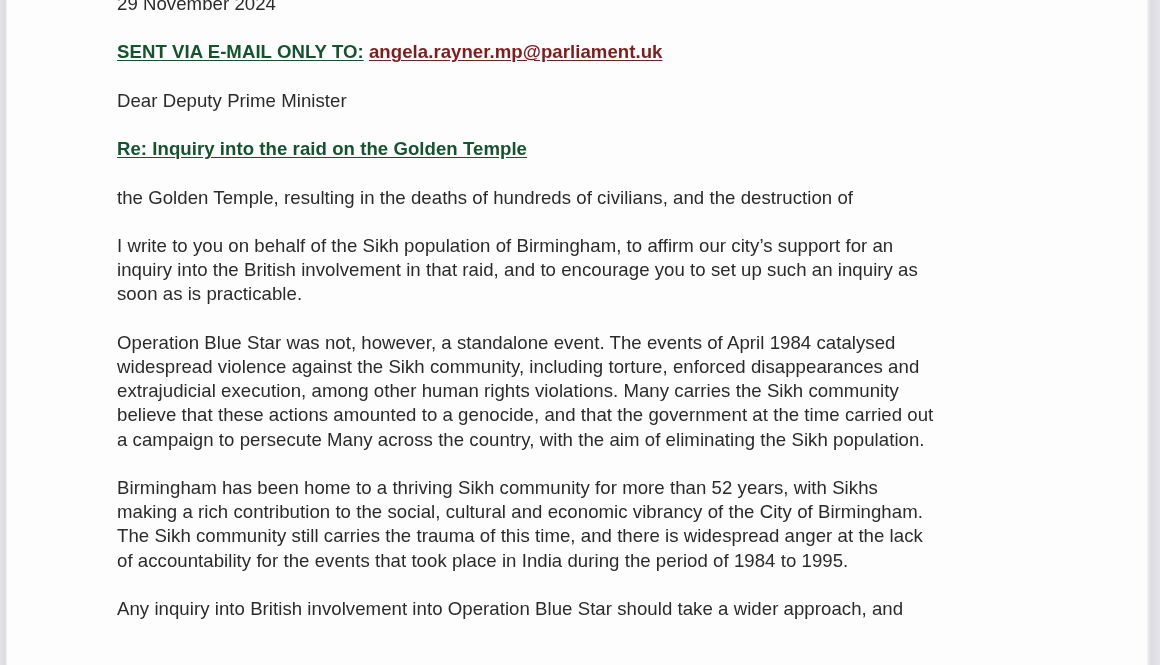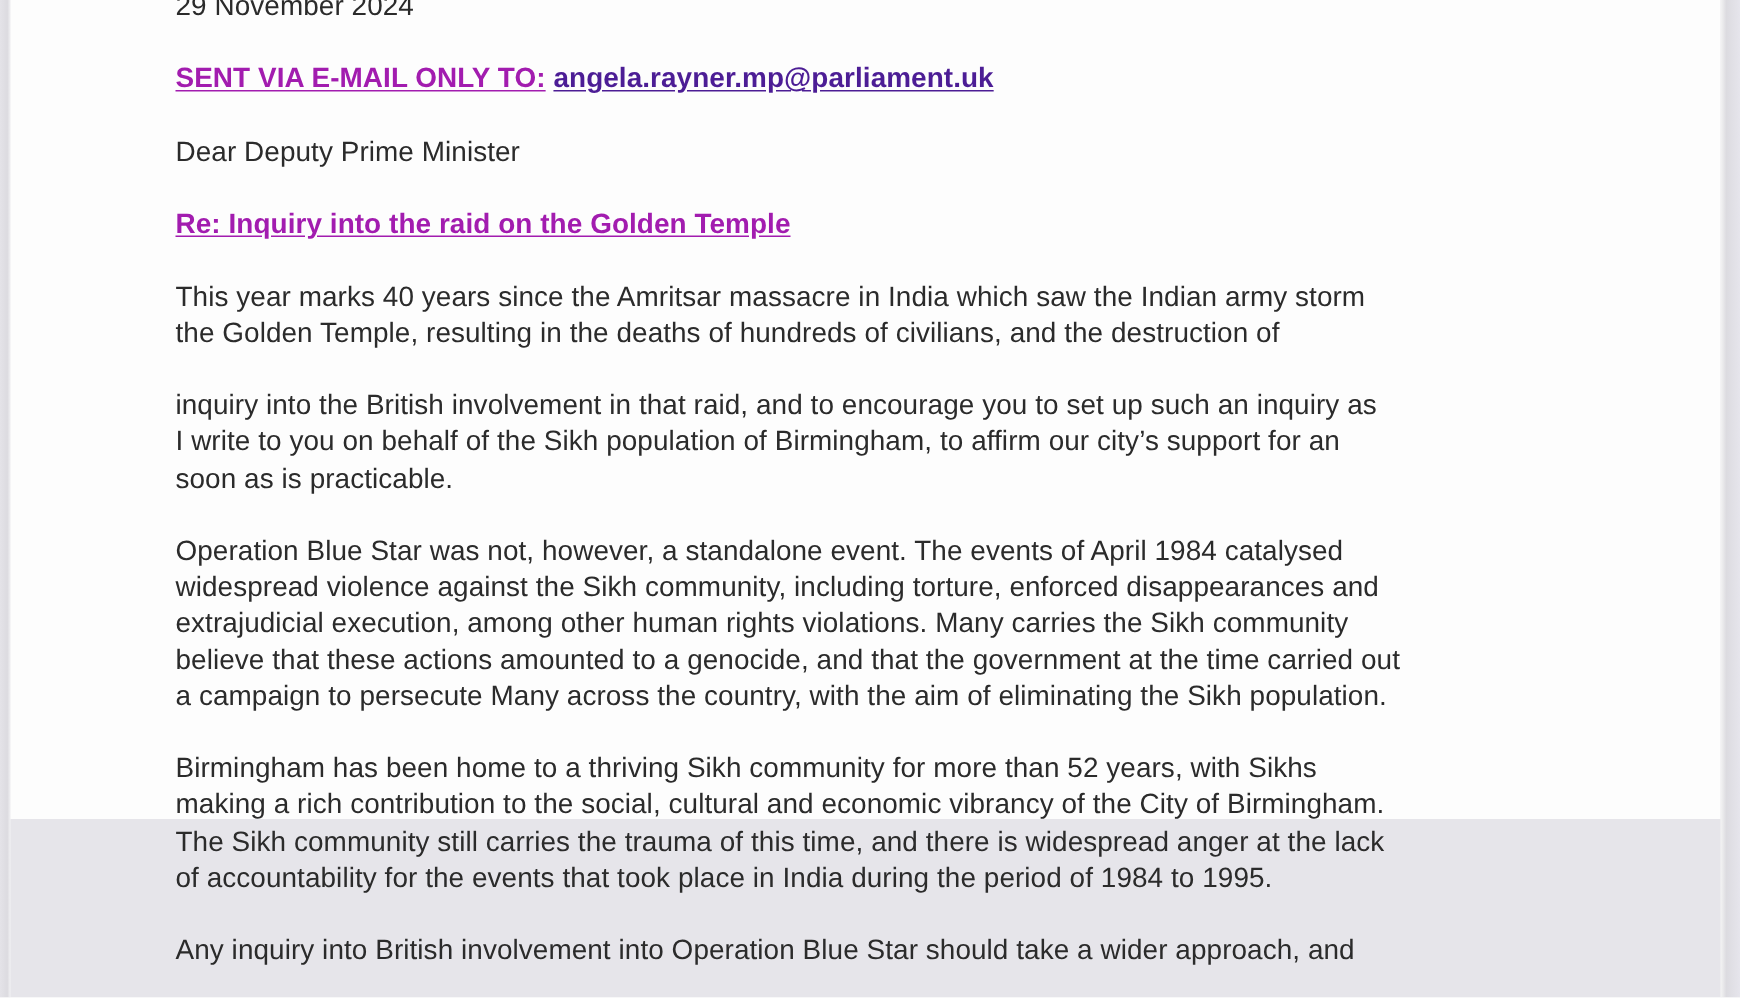--- a/index.html
+++ b/index.html
@@ -27,46 +27,46 @@
     position: absolute;
     right: 0; top: 0;
     width: 13px; height: 665px;
     background: linear-gradient(to right, #f4f4f4, #dcdbe0 30%, #e6e5ec);
   }
   .page {
     position: absolute;
     left: 7px;
     top: 0;
     width: 1140px;
-    height: 546px;
+    height: 665px;
     background: #fdfdfd;
   }
   .content {
     position: absolute;
     left: 110px;
     top: -8px;
     width: 940px;
     font-family: "Liberation Sans", sans-serif;
     font-size: 18.6px;
     line-height: 24.2px;
     color: #2b2b2b;
     letter-spacing: 0.05px;
   }
   .content p {
     margin: 0 0 24.2px 0;
   }
   .underline-bold {
     font-weight: bold;
     text-decoration: underline;
     text-underline-offset: 2px;
-    color: #a21caf;
+    color: #14532d;
     margin-top: 22px;
   }
   .email-link {
-    color: #4c1d95;
+    color: #7f1d1d;
     font-weight: bold;
     text-decoration: underline;
     text-underline-offset: 2px;
   }
   .line { display: block; white-space: nowrap; }
 </style>
 </head>
 <body>
 
 <div class="viewport">
@@ -81,27 +81,26 @@
         <a class="email-link">angela.rayner.mp@parliament.uk</a>
       </p>
 
       <p>Dear Deputy Prime Minister</p>
 
       <p>
         <span class="underline-bold">Re: Inquiry into the raid on the Golden Temple</span>
       </p>
 
       <p>
-        <span class="line">This year marks 40 years since the Amritsar massacre in India which saw the Indian army storm</span>
         <span class="line">the Golden Temple, resulting in the deaths of hundreds of civilians, and the destruction of</span>
       </p>
 
       <p>
+        <span class="line">I write to you on behalf of the Sikh population of Birmingham, to affirm our city’s support for an</span>
         <span class="line">inquiry into the British involvement in that raid, and to encourage you to set up such an inquiry as</span>
-        <span class="line">I write to you on behalf of the Sikh population of Birmingham, to affirm our city’s support for an</span>
         <span class="line">soon as is practicable.</span>
       </p>
 
       <p>
         <span class="line">Operation Blue Star was not, however, a standalone event. The events of April 1984 catalysed</span>
         <span class="line">widespread violence against the Sikh community, including torture, enforced disappearances and</span>
         <span class="line">extrajudicial execution, among other human rights violations. Many carries the Sikh community</span>
         <span class="line">believe that these actions amounted to a genocide, and that the government at the time carried out</span>
         <span class="line">a campaign to persecute Many across the country, with the aim of eliminating the Sikh population.</span>
       </p>

